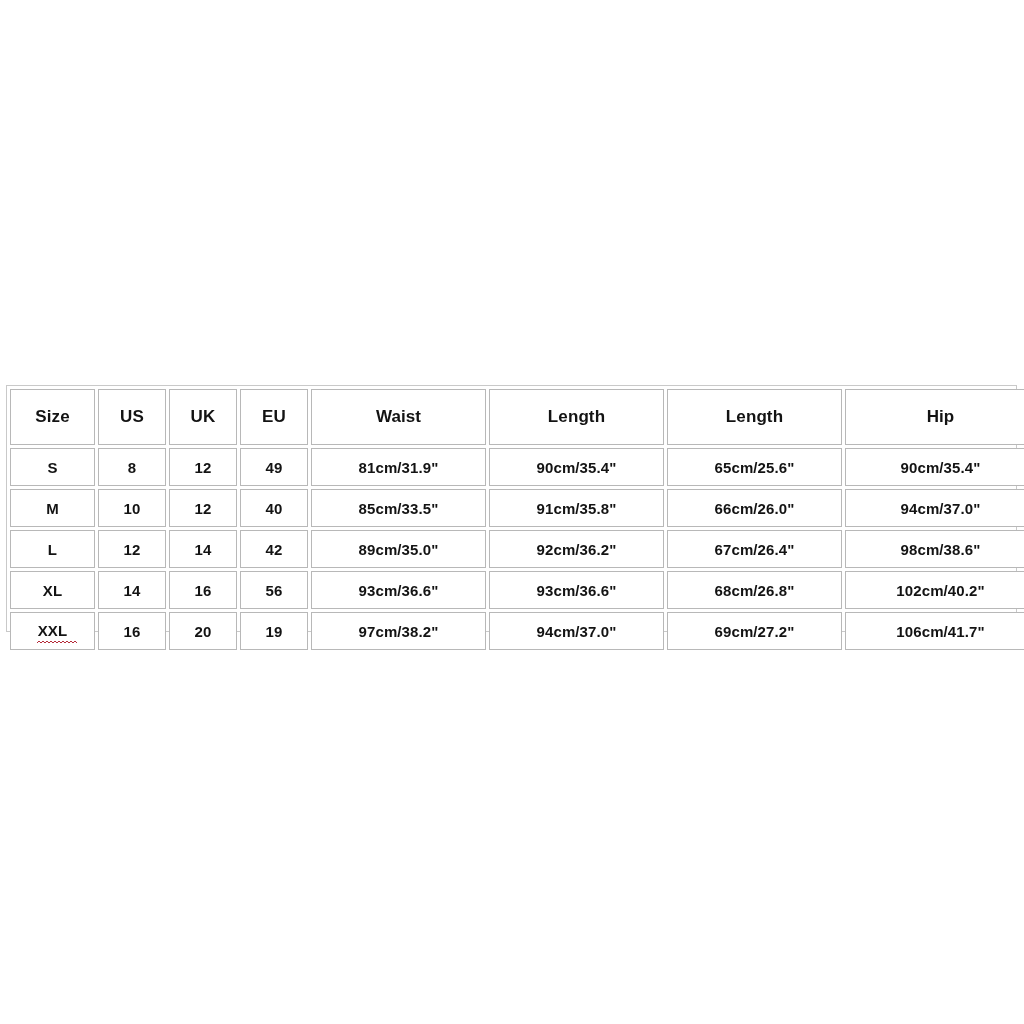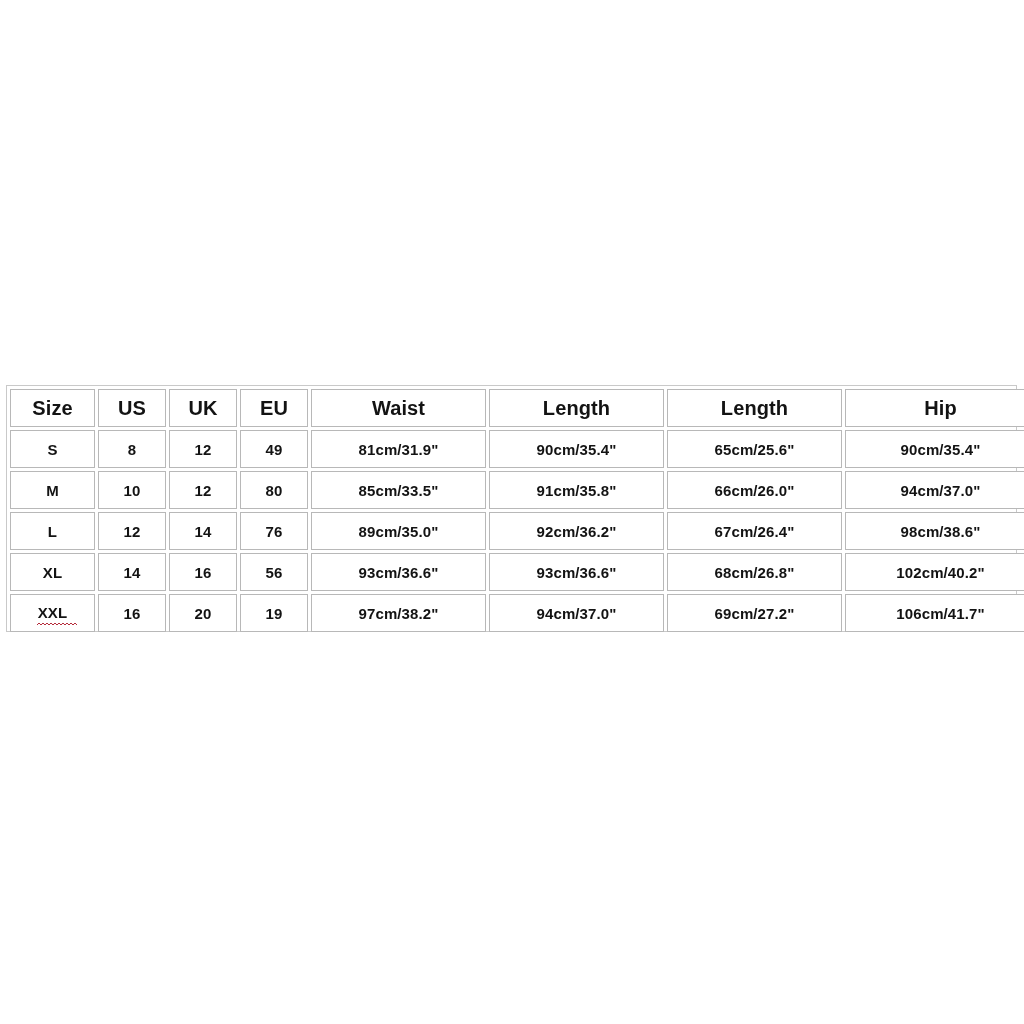--- a/index.html
+++ b/index.html
@@ -50,22 +50,22 @@
     vertical-align: middle;
     font-weight: bold;
     color: #131313;
     font-size: 15px;
     padding: 0;
     box-sizing: border-box;
     letter-spacing: 0.1px;
   }
 
   #size-chart-table thead th {
-    font-size: 20px;
-    height: 38px;
+    font-size: 17px;
+    height: 56px;
     margin-top: 35px;
   }
 
   #size-chart-table tbody td {
     height: 38px;
   }
 
   
   .col-size    { width: 85px; }
   .col-us      { width: 68px; }
@@ -132,32 +132,32 @@
           <td>81cm/31.9"</td>
           <td>90cm/35.4"</td>
           <td>65cm/25.6"</td>
           <td>90cm/35.4"</td>
         </tr>
 
         <tr>
           <td>M</td>
           <td>10</td>
           <td>12</td>
-          <td>80</td>
+          <td>40</td>
           <td>85cm/33.5"</td>
           <td>91cm/35.8"</td>
           <td>66cm/26.0"</td>
           <td>94cm/37.0"</td>
         </tr>
 
         <tr>
           <td>L</td>
           <td>12</td>
           <td>14</td>
-          <td>76</td>
+          <td>42</td>
           <td>89cm/35.0"</td>
           <td>92cm/36.2"</td>
           <td>67cm/26.4"</td>
           <td>98cm/38.6"</td>
         </tr>
 
         <tr>
           <td>XL</td>
           <td>14</td>
           <td>16</td>

